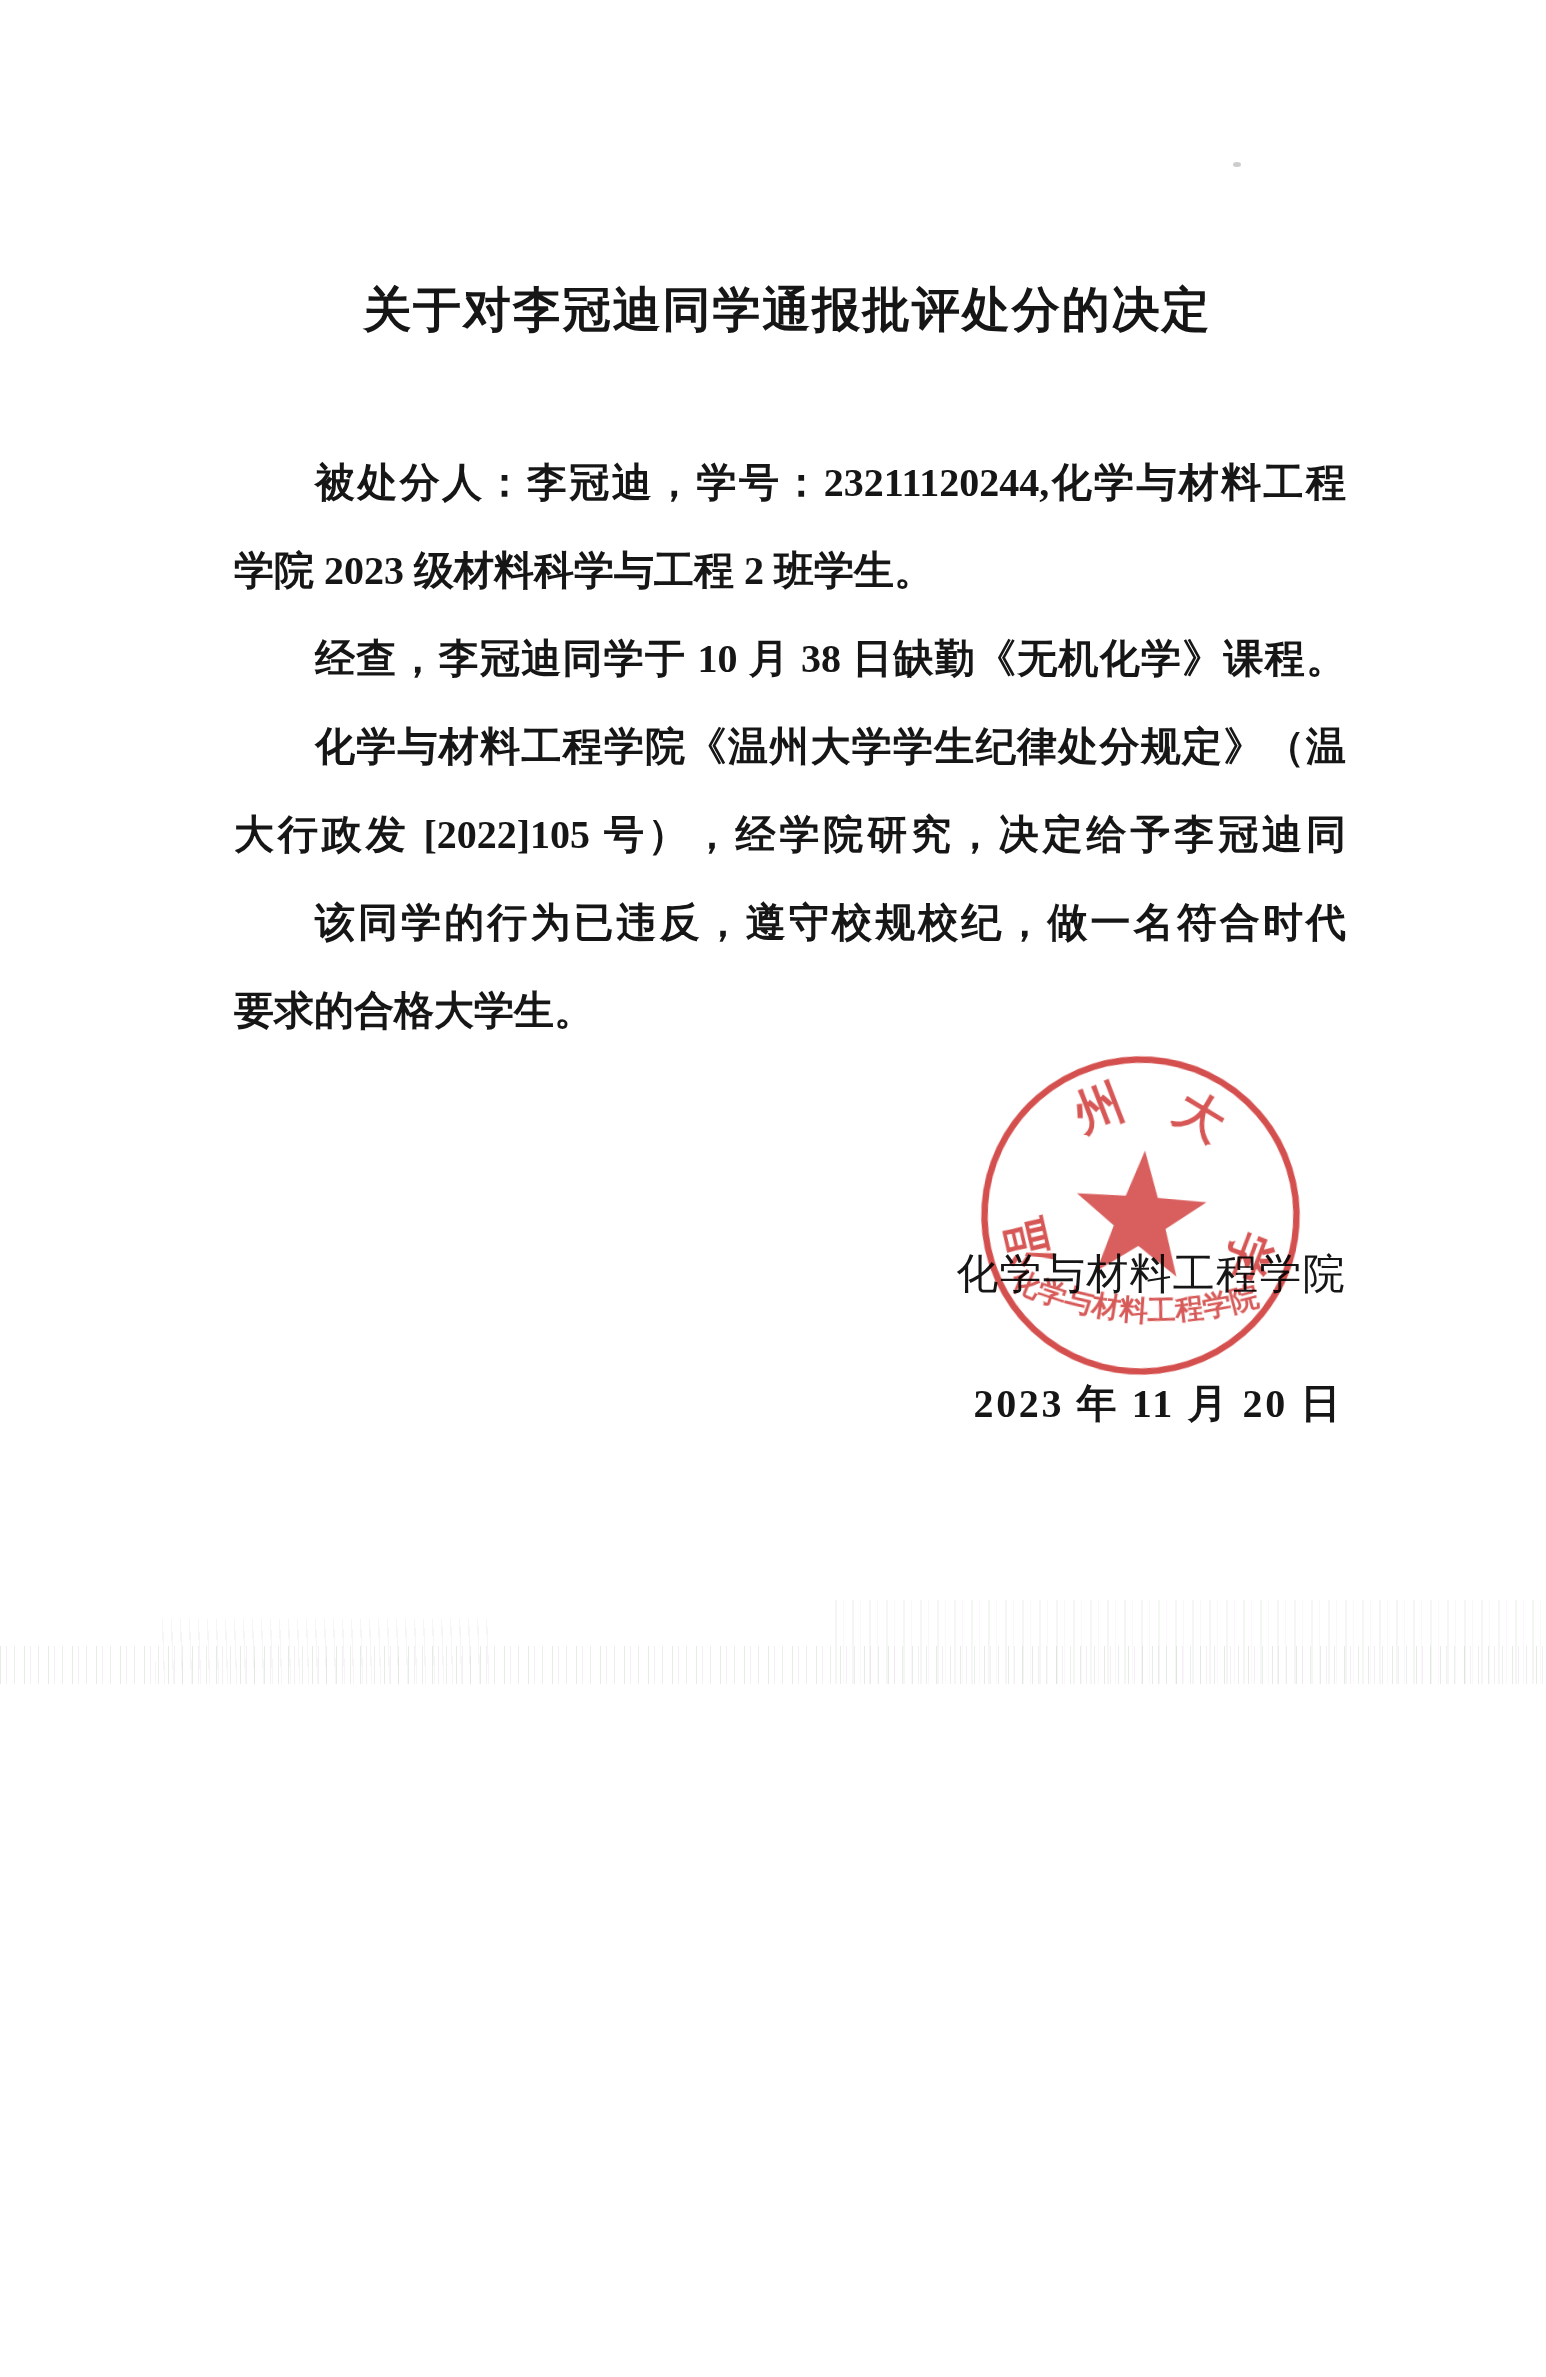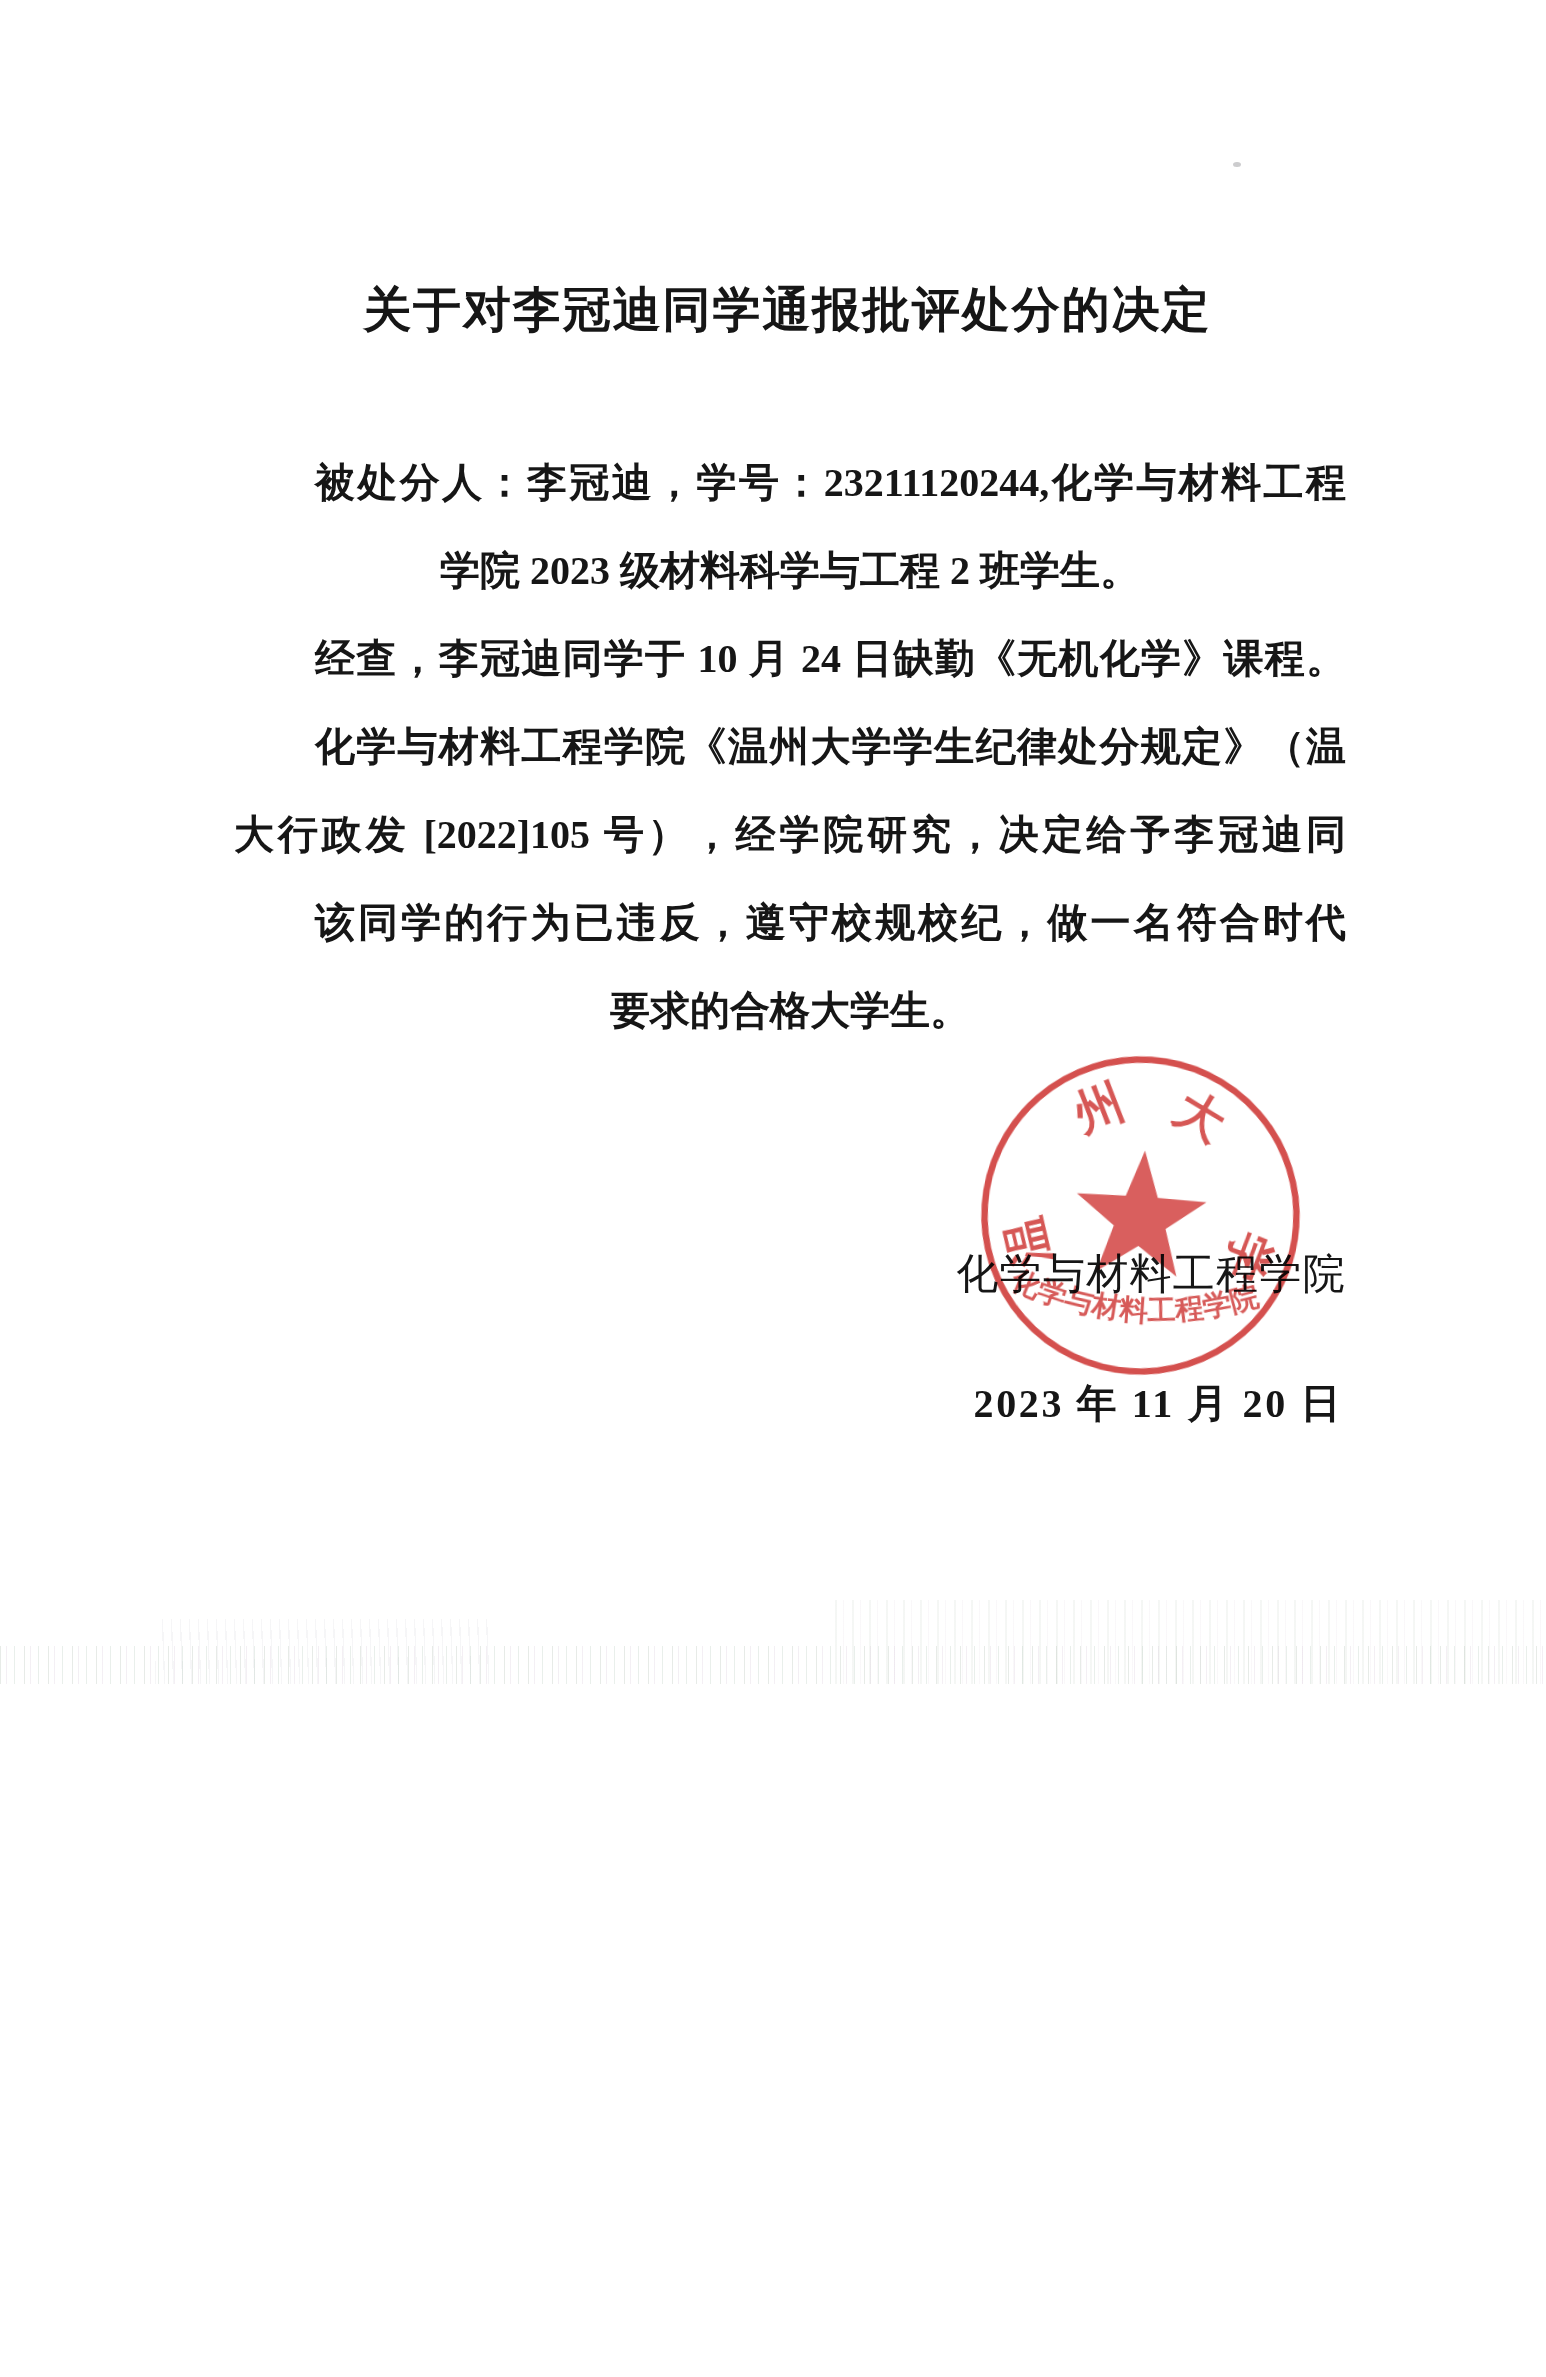--- a/index.html
+++ b/index.html
@@ -29,21 +29,21 @@
     left: 234px;
     top: 439px;
     width: 1112px;
     font-weight: bold;
   }
   .line {
     height: 88px;
     line-height: 88px;
     font-size: 40px;
     white-space: nowrap;
-    text-align: center;
+    text-align: left;
   }
   .line.justify {
     white-space: normal;
     text-align: justify;
     text-align-last: justify;
     text-justify: inter-character;
   }
   .line.indent { text-indent: 81px; }
   .signature {
     position: absolute;
@@ -118,21 +118,21 @@
 </head>
 <body>
 
 <div class="page">
 
   <div class="doc-title">关于对李冠迪同学通报批评处分的决定</div>
 
   <div class="body-block">
     <div class="line justify indent">被处分人：李冠迪，学号：23211120244,化学与材料工程</div>
     <div class="line">学院 2023 级材料科学与工程 2 班学生。</div>
-    <div class="line justify indent">经查，李冠迪同学于 10 月 24 日缺勤《无机化学》课程。</div>
+    <div class="line justify indent">经查，李冠迪同学于 10 月 38 日缺勤《无机化学》课程。</div>
     <div class="line justify indent">化学与材料工程学院《温州大学学生纪律处分规定》（温</div>
     <div class="line justify">大行政发 [2022]105 号），经学院研究，决定给予李冠迪同</div>
     <div class="line justify indent">该同学的行为已违反，遵守校规校纪，做一名符合时代</div>
     <div class="line">要求的合格大学生。</div>
   </div>
 
   <div class="signature">化学与材料工程学院</div>
 
   <div class="doc-date">2023 年 11 月 20 日</div>
 

